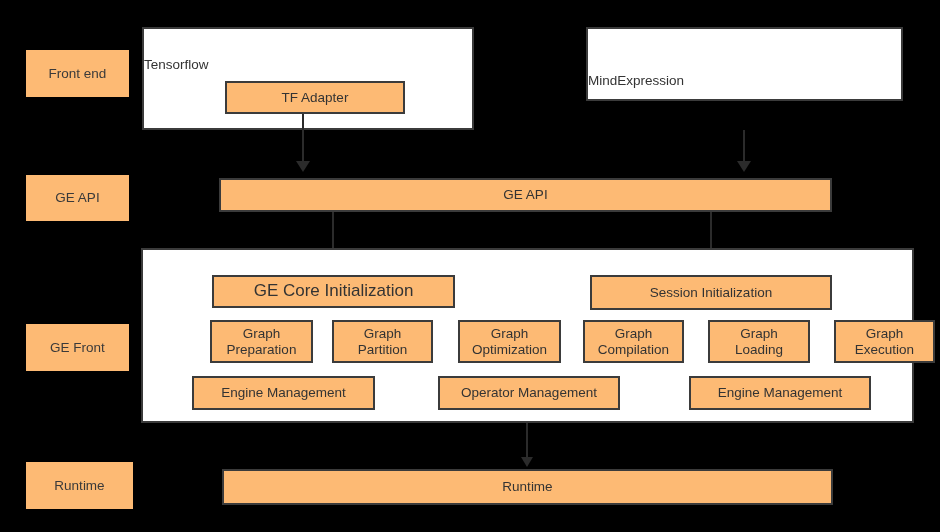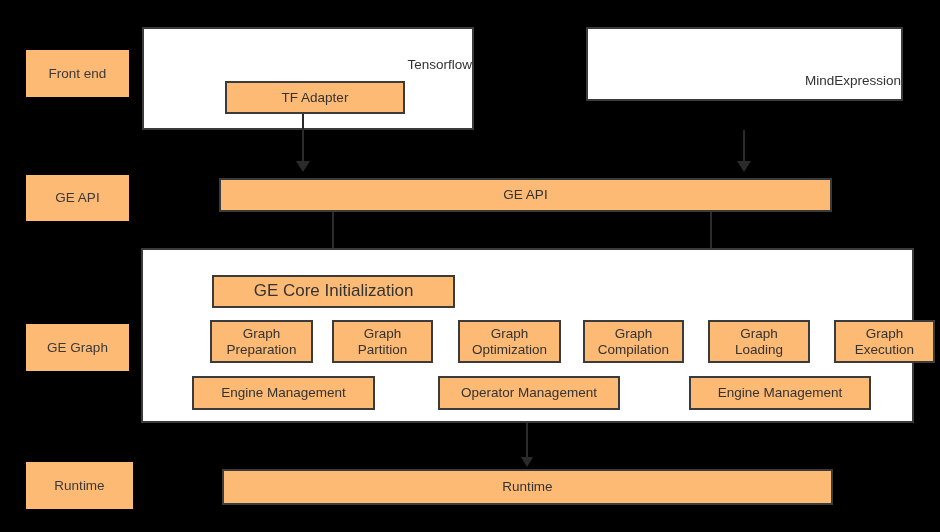--- a/index.html
+++ b/index.html
@@ -46,21 +46,21 @@
   .container-box {
     position: absolute;
     box-sizing: border-box;
     background: #ffffff;
     border: 2px solid #3b3b3b;
   }
   .container-title {
     position: absolute;
     left: 0;
     right: 0;
-    text-align: right;
+    text-align: left;
     font-size: 13.5px;
     color: #333333;
   }
 
   
   .bar {
     font-size: 13.5px;
   }
 
   
@@ -97,21 +97,21 @@
 
   <div class="node stage-label" style="left:26px; top:50px; width:103px; height:47px;">
     <span>Front end</span>
   </div>
 
   <div class="node stage-label" style="left:26px; top:175px; width:103px; height:46px;">
     <span>GE API</span>
   </div>
 
   <div class="node stage-label" style="left:26px; top:324px; width:103px; height:47px;">
-    <span>GE Graph</span>
+    <span>GE Front</span>
   </div>
 
   <div class="node stage-label" style="left:26px; top:462px; width:107px; height:47px;">
     <span>Runtime</span>
   </div>
 
   <div class="container-box" style="left:142px; top:27px; width:332px; height:103px;">
     <div class="container-title" style="top:28px;">Tensorflow</div>
   </div>
   <div class="node framed" style="left:225px; top:81px; width:180px; height:33px; font-size:13.5px;">
@@ -135,20 +135,23 @@
   <div class="conn conn-v" style="left:332px; top:212px; height:48px;"></div>
   <div class="arrowhead" style="left:326px; top:258px;"></div>
 
   <div class="conn conn-v" style="left:710px; top:212px; height:48px;"></div>
   <div class="arrowhead" style="left:704px; top:258px;"></div>
 
   <div class="container-box" style="left:141px; top:248px; width:773px; height:175px;"></div>
 
   <div class="node framed" style="left:212px; top:275px; width:243px; height:33px; font-size:17px;">
     <span>GE Core Initialization</span>
+  </div>
+  <div class="node framed" style="left:590px; top:275px; width:242px; height:35px; font-size:13.5px;">
+    <span>Session Initialization</span>
   </div>
 
   <div class="node framed cell-2line" style="left:166px; top:320px; width:103px; height:43px;">
     <span>Graph
 Preparation</span>
   </div>
   <div class="node framed cell-2line" style="left:288px; top:320px; width:101px; height:43px;">
     <span>Graph
 Partition</span>
   </div>

